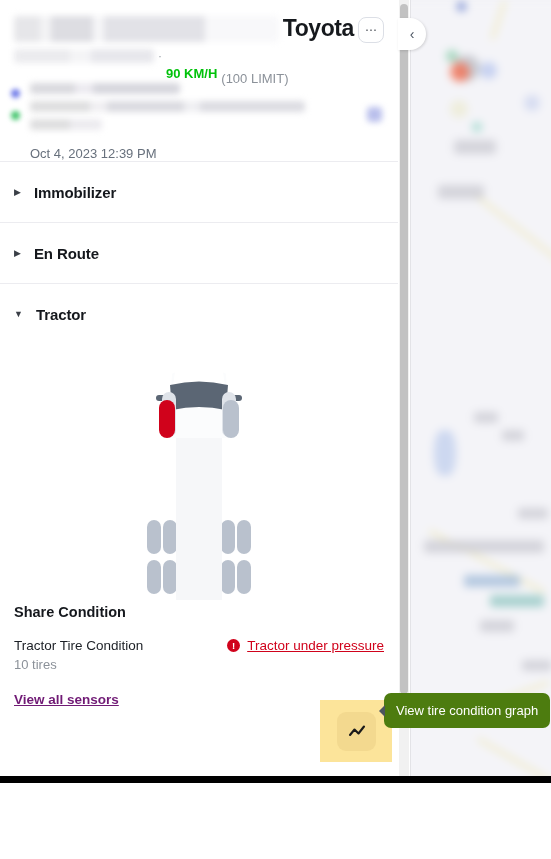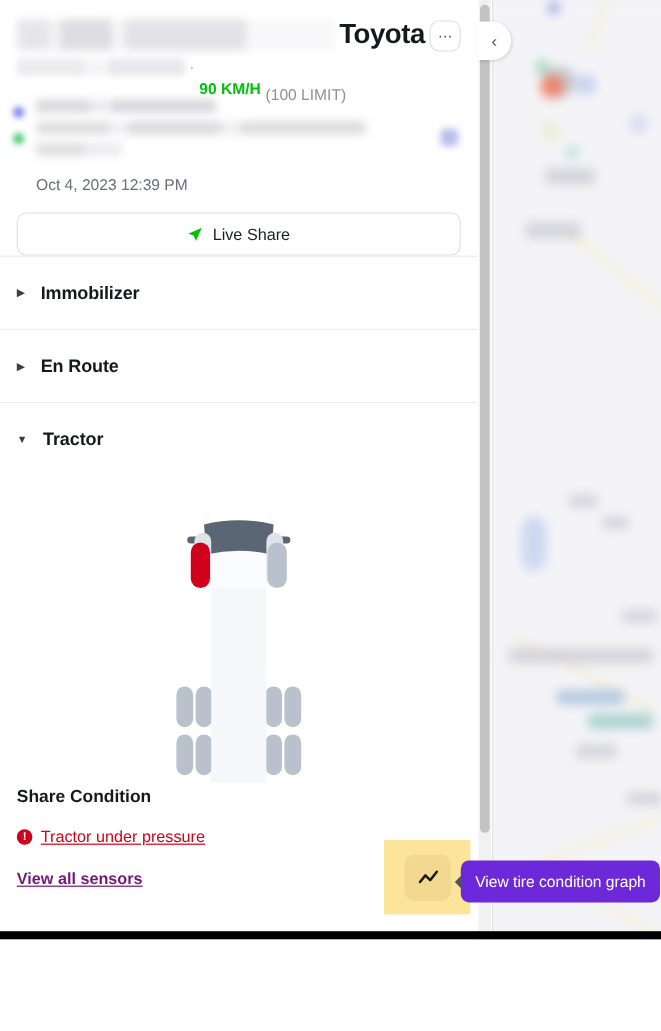--- a/index.html
+++ b/index.html
@@ -220,23 +220,23 @@
     left: 337px; top: 712px;
     width: 39px; height: 39px;
     border-radius: 9px;
     background: #f3d98f;
     display: flex; align-items: center; justify-content: center;
     z-index: 31;
     cursor: pointer;
   }
   .tooltip {
     position: absolute;
-    left: 384px; top: 717px;
+    left: 384px; top: 693px;
     height: 35px;
-    background: #6d28d9;
+    background: #4d7c0f;
     color: #ffffff;
     border-radius: 7px;
     display: flex; align-items: center;
     padding: 0 12px;
     font-size: 13px;
     white-space: nowrap;
     z-index: 32;
   }
   .tooltip::before {
     content: "";
@@ -349,26 +349,20 @@
     <div class="loc">
       <div class="tl-dot a"></div>
       <div class="tl-dot b"></div>
       <div class="blur-line l1"></div>
       <div class="blur-line l2"></div>
       <div class="blur-line l3"></div>
       <div class="blur-avatar"></div>
       <div class="timestamp">Oct 4, 2023 12:39 PM</div>
     </div>
 
-    <div class="liveshare">
-      <svg class="nav-arrow" width="13" height="13" viewBox="0 0 16 16">
-        <path d="M15 1 L1 7.2 L6.6 8.9 L8.9 14.6 Z" fill="#00c20a"></path>
-      </svg>
-      <span>Live Share</span>
-    </div>
 
     <div class="acc">
       <span class="caret">▶</span>
       <span class="acc-label">Immobilizer</span>
     </div>
 
     <div class="acc">
       <span class="caret">▶</span>
       <span class="acc-label">En Route</span>
     </div>
@@ -408,20 +402,24 @@
         <rect x="87" y="208" width="14" height="34" rx="7" fill="#b9c1cd"></rect>
         <rect x="103" y="208" width="14" height="34" rx="7" fill="#b9c1cd"></rect>
 
         <rect x="42" y="150" width="46" height="98" fill="#f6f7f9"></rect>
       </svg>
     </div>
 
     <div class="tc">
       <div class="tc-title">Share Condition</div>
       <div class="tc-row">
+        <div>
+          <div class="tc-name">Tractor Tire Condition</div>
+          <div class="tc-sub">10 tires</div>
+        </div>
         <div class="tc-status">
           <span class="err-badge">!</span>
           <span class="err-text">Tractor under pressure</span>
         </div>
       </div>
       <div class="viewall">View all sensors</div>
     </div>
   </div>
 
   <div class="hl"></div>

